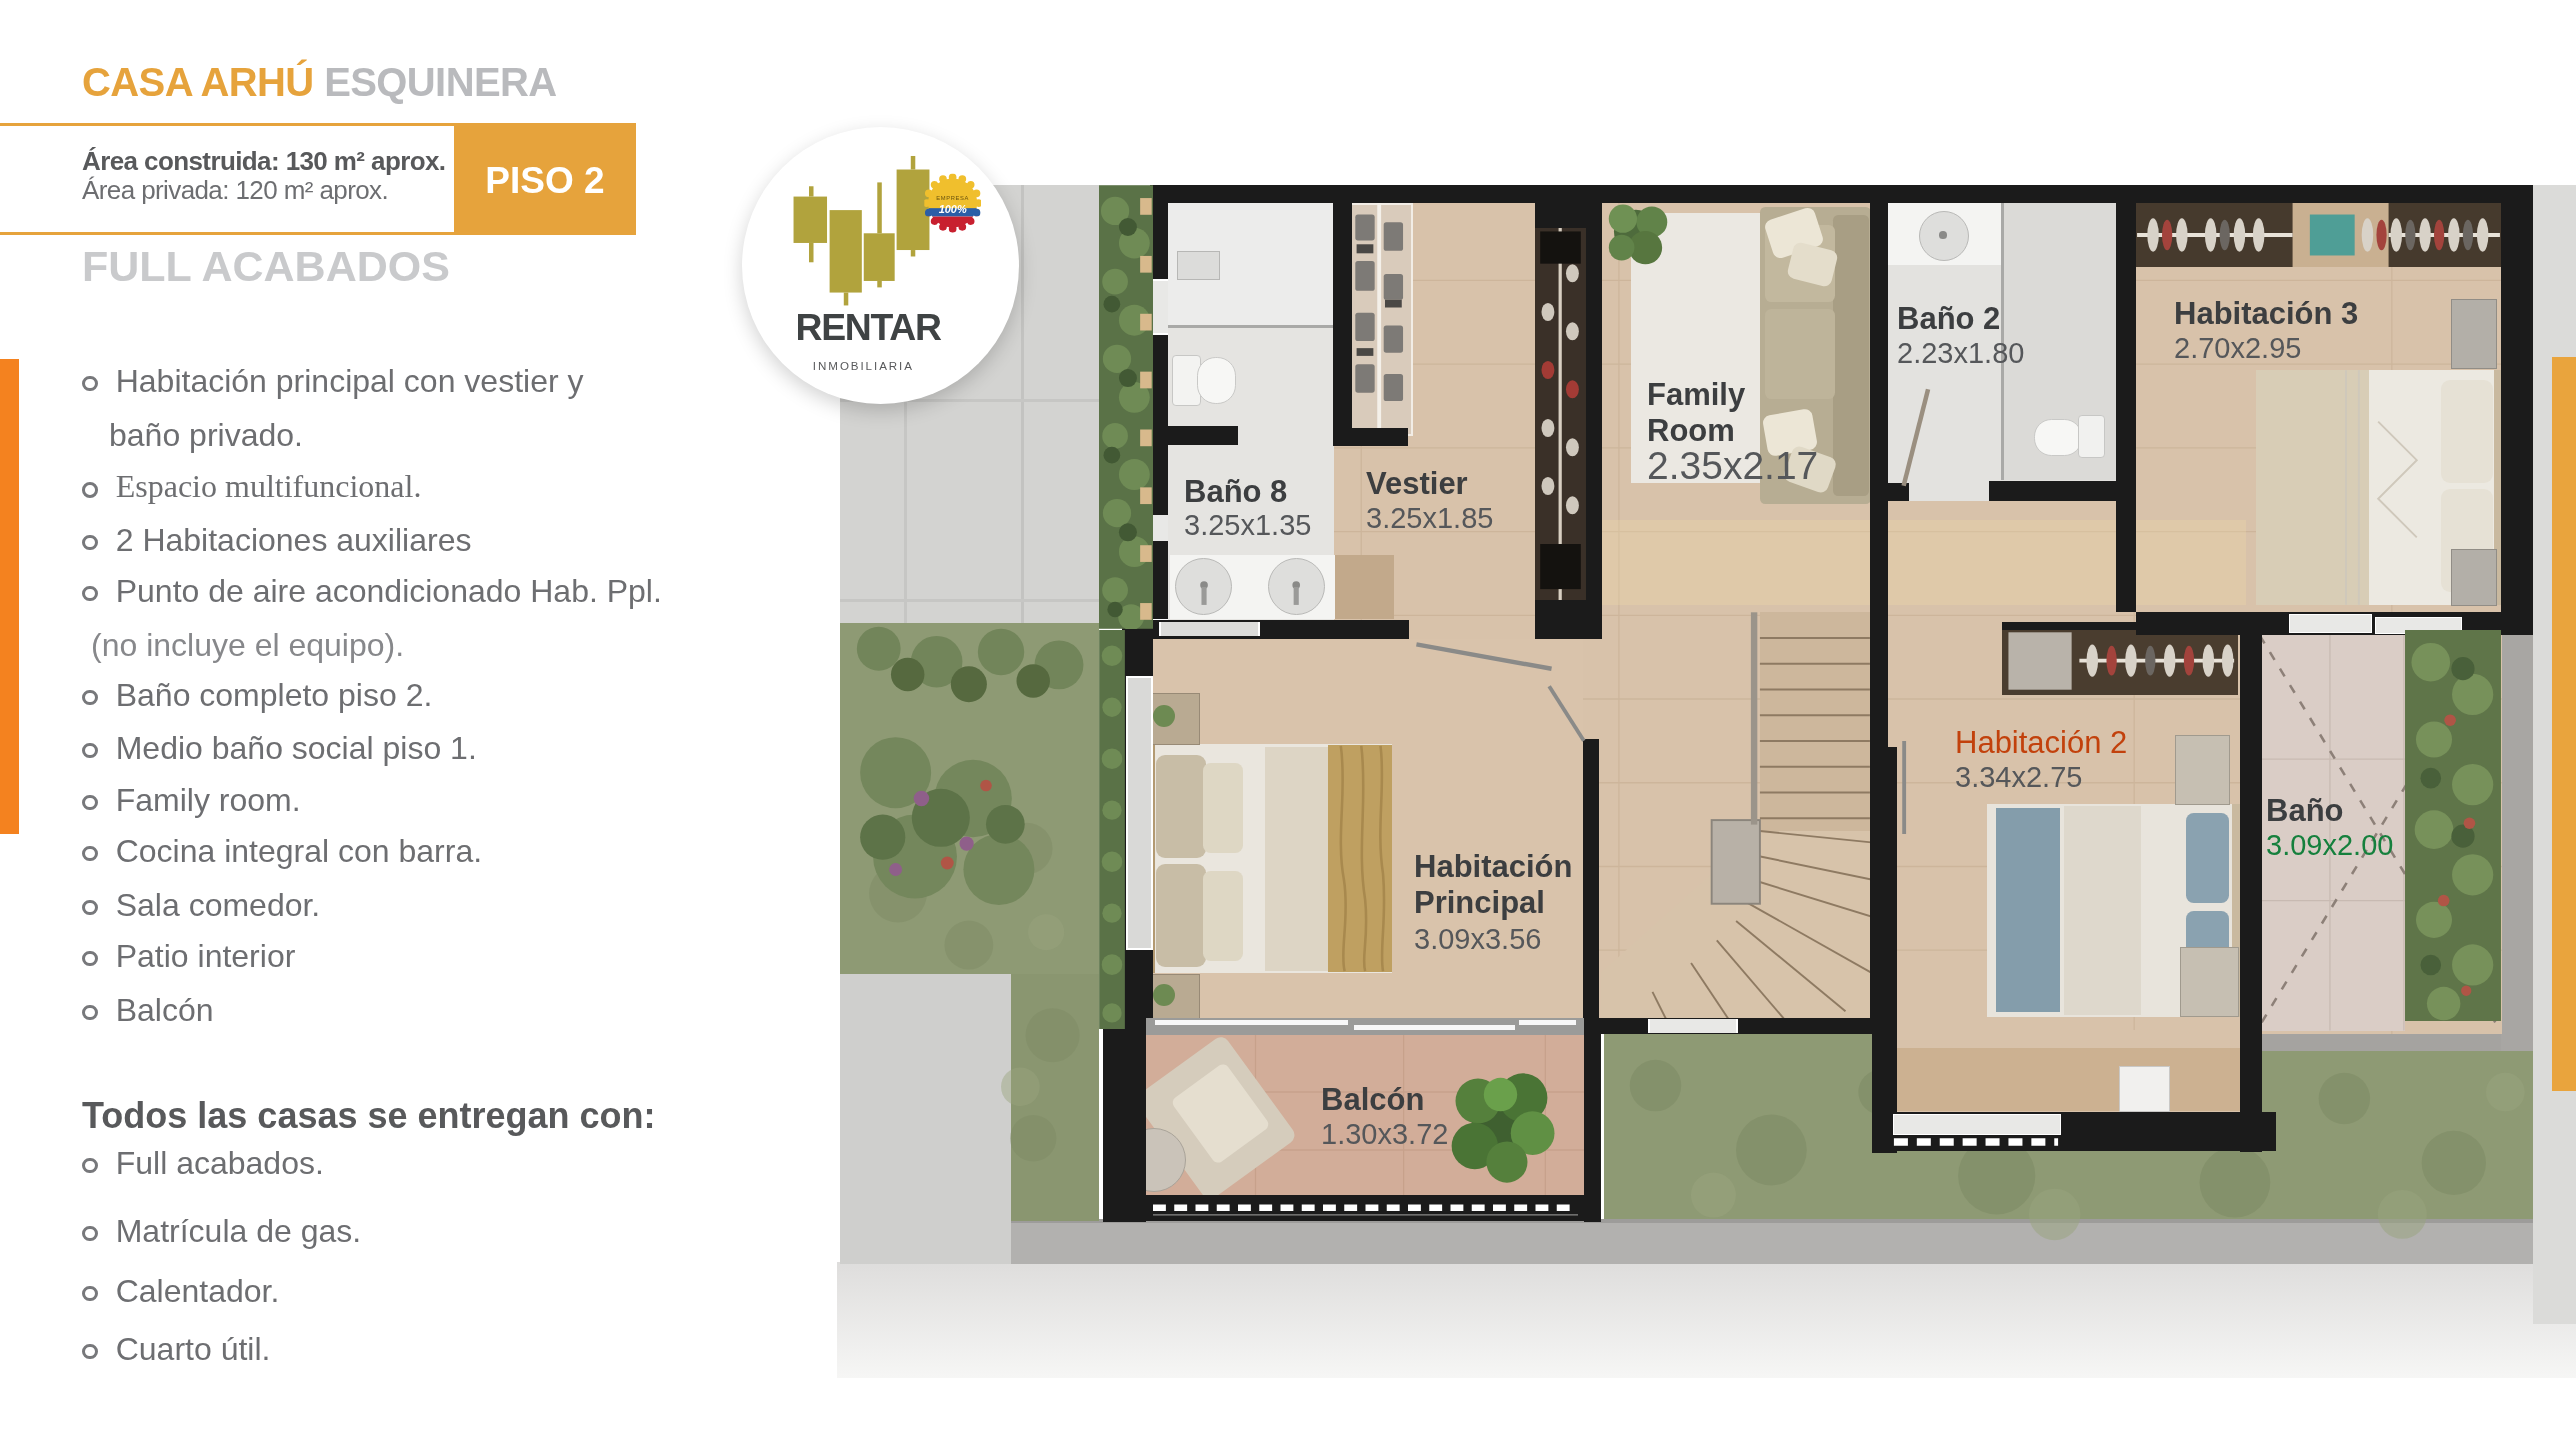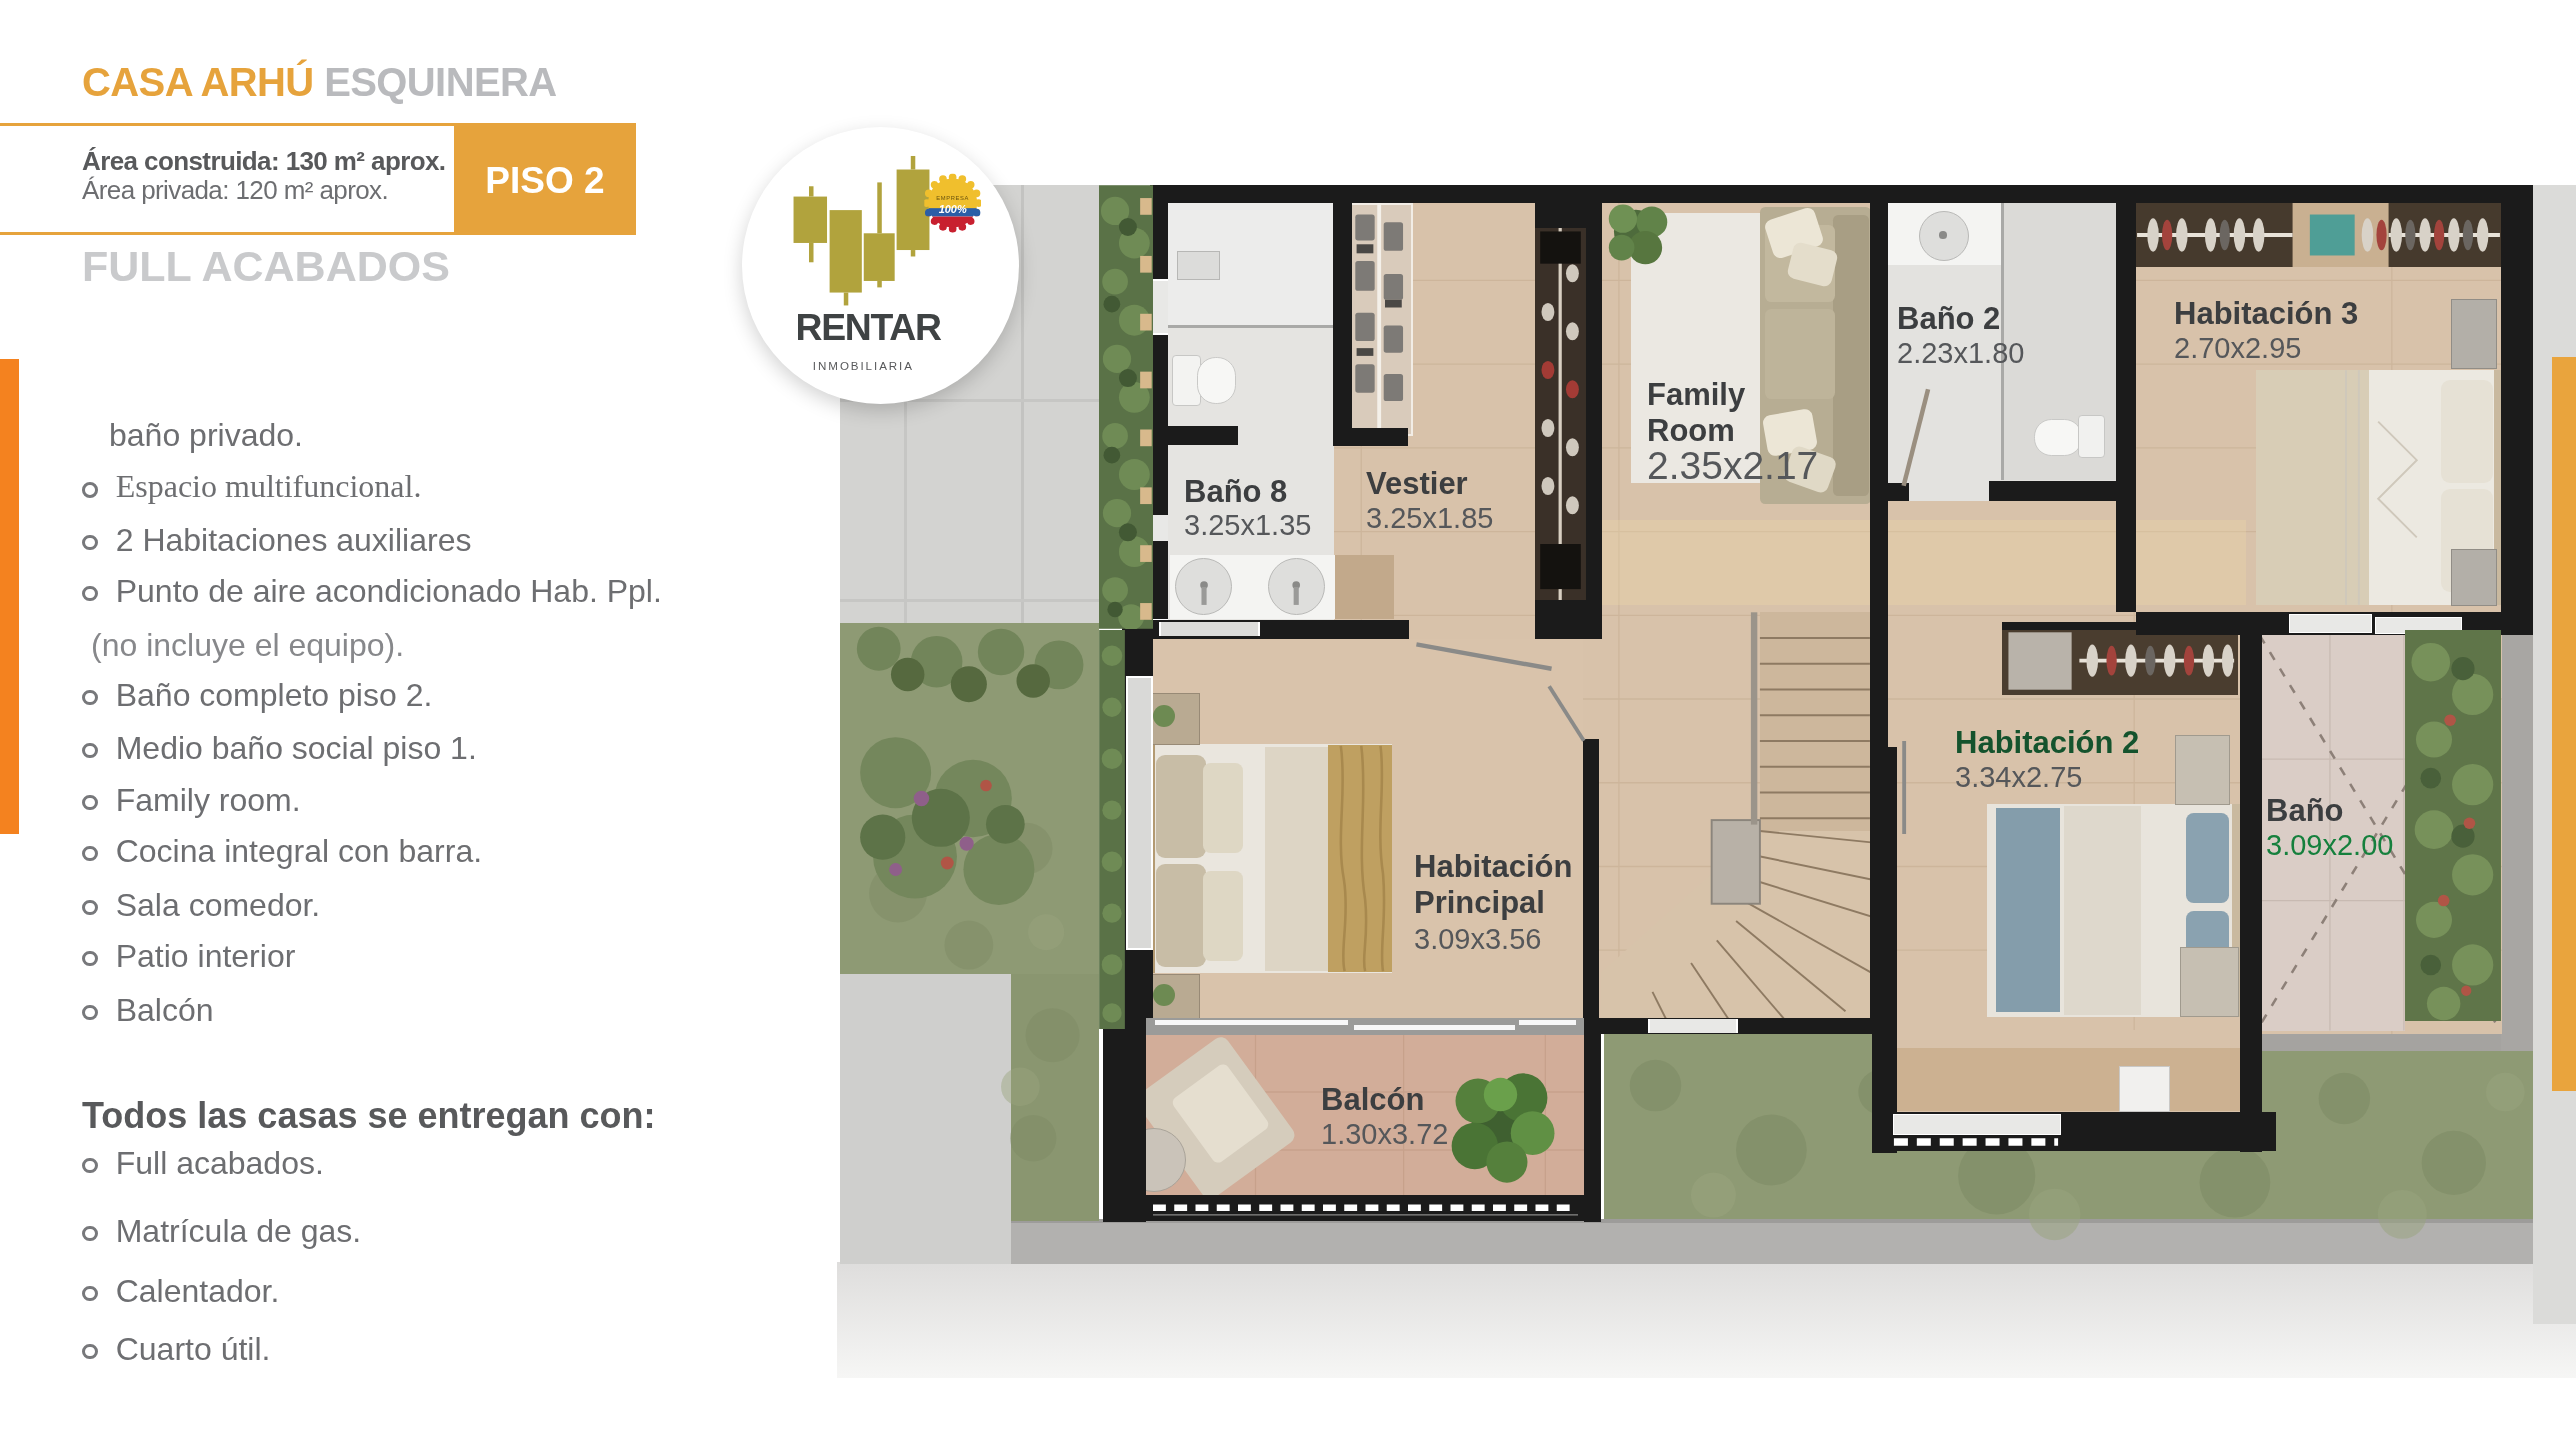--- a/index.html
+++ b/index.html
@@ -24,20 +24,21 @@
 
 <div class="abs" style="left:82px;top:175px;font-size:26px;color:#6d6e71;letter-spacing:-0.6px;">Área privada: 120 m² aprox.</div>
 
 <div class="abs" style="left:454px;top:123px;width:182px;height:112px;background:#E6A33C;"></div>
 <div class="abs" style="left:454px;top:160px;width:182px;text-align:center;font-size:37px;font-weight:bold;color:#ffffff;">PISO 2</div>
 
 <div class="abs" style="left:82px;top:242px;font-size:43px;font-weight:bold;color:#c9cacc;letter-spacing:0px;">FULL ACABADOS</div>
 
 <div class="abs" style="left:0px;top:359px;width:19.3px;height:475px;background:#F4821F;"></div>
 
+<div class="li" style="top:363px;"><span class="bullet"></span>Habitación principal con vestier y</div>
 
 <div class="li" style="left:109px;top:417px;">baño privado.</div>
 
 <div class="li" style="top:468px;font-family:Liberation Serif, serif;"><span class="bullet"></span>Espacio multifuncional.</div>
 
 <div class="li" style="top:522px;"><span class="bullet"></span>2 Habitaciones auxiliares</div>
 
 <div class="li" style="top:573px;"><span class="bullet"></span>Punto de aire acondicionado Hab. Ppl.</div>
 
 <div class="li" style="left:91px;top:627px;color:#87888b;">(no incluye el equipo).</div>
@@ -566,21 +567,21 @@
 <div class="abs" style="left:1897px;top:337px;font-size:29px;color:#55575a;">2.23x1.80</div>
 
 <div class="abs" style="left:2174px;top:296px;font-size:31px;font-weight:bold;color:#3c3e40;">Habitación 3</div>
 
 <div class="abs" style="left:2174px;top:332px;font-size:29px;color:#55575a;">2.70x2.95</div>
 
 <div class="abs" style="left:1414px;top:849px;font-size:31px;font-weight:bold;color:#3c3e40;line-height:36px;">Habitación<br>Principal</div>
 
 <div class="abs" style="left:1414px;top:923px;font-size:29px;color:#55575a;">3.09x3.56</div>
 
-<div class="abs" style="left:1955px;top:725px;font-size:31px;font-weight:bold;color:#14532d;">Habitación 2</div>
+<div class="abs" style="left:1955px;top:725px;font-size:31px;font-weight:normal;color:#c2410c;">Habitación 2</div>
 
 <div class="abs" style="left:1955px;top:761px;font-size:29px;color:#55575a;">3.34x2.75</div>
 
 <div class="abs" style="left:2266px;top:793px;font-size:31px;font-weight:bold;color:#3c3e40;">Baño</div>
 
 <div class="abs" style="left:2266px;top:829px;font-size:29px;color:#15803d;">3.09x2.00</div>
 
 <div class="abs" style="left:1321px;top:1082px;font-size:31px;font-weight:bold;color:#3c3e40;">Balcón</div>
 
 <div class="abs" style="left:1321px;top:1118px;font-size:29px;color:#55575a;">1.30x3.72</div>

